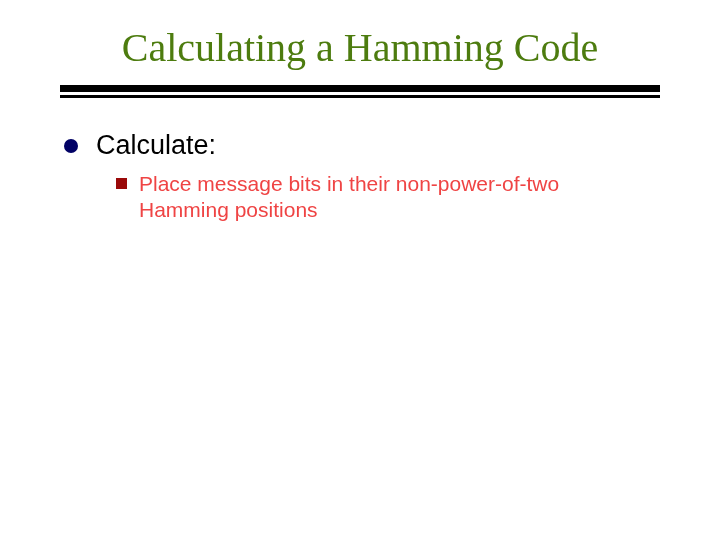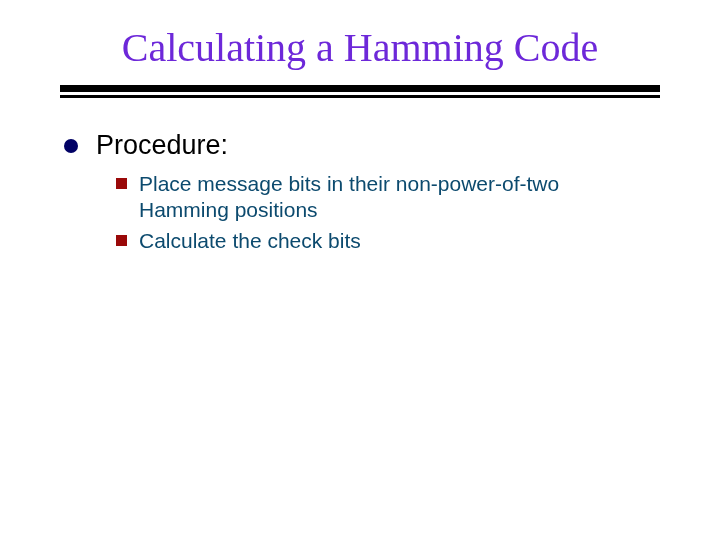--- a/index.html
+++ b/index.html
@@ -1,50 +1,46 @@
 <!DOCTYPE html>
 <html><head>
 <meta charset="utf-8">
 <style>
   * { margin: 0; padding: 0; box-sizing: border-box; }
   html, body { width: 720px; height: 540px; background: #fff; font-family: Arial, Helvetica, sans-serif; }
   .slide { width: 720px; height: 540px; padding: 24px 60px 0 60px; position: relative; }
-  .title { font-family: "Times New Roman", Times, serif; font-size: 40px; font-weight: 400; color: #6d28d9; text-align: center; margin-bottom: 14px; }
+  .title { font-family: "Times New Roman", Times, serif; font-size: 40px; font-weight: 400; color: #4d7c0f; text-align: center; margin-bottom: 14px; }
   .rule { width: 100%; margin-bottom: 32px; }
   .rule .bar-top { height: 7px; background: #000; }
   .rule .bar-gap { height: 3px; background: #fff; }
   .rule .bar-bottom { height: 3px; background: #000; }
   .level1 { display: flex; align-items: flex-start; margin-left: 4px; margin-bottom: 10px; }
   .bullet-l1 { width: 14px; height: 14px; border-radius: 50%; background: #010165; flex: 0 0 auto; margin-top: 9px; margin-right: 18px; }
   .text-l1 { font-size: 27px; color: #000; }
   .sublist { margin-left: 56px; margin-top: 6px; }
   .level2 { display: flex; align-items: flex-start; margin-bottom: 4px; }
   .bullet-l2 { width: 11px; height: 11px; background: #9a0909; flex: 0 0 auto; margin-top: 7px; margin-right: 12px; }
-  .text-l2 { font-size: 21px; color: #0c4a6e; line-height: 1.25; max-width: 510px; }
+  .text-l2 { font-size: 21px; color: #ef4444; line-height: 1.25; max-width: 510px; }
 </style>
 </head>
 <body>
 
 <div class="slide">
   <h1 class="title">Calculating a Hamming Code</h1>
 
   <div class="rule">
     <div class="bar-top"></div>
     <div class="bar-gap"></div>
     <div class="bar-bottom"></div>
   </div>
 
   <div class="level1">
     <span class="bullet-l1"></span>
-    <span class="text-l1">Procedure:</span>
+    <span class="text-l1">Calculate:</span>
   </div>
 
   <div class="sublist">
     <div class="level2">
       <span class="bullet-l2"></span>
       <span class="text-l2">Place message bits in their non-power-of-two Hamming positions</span>
     </div>
-    <div class="level2">
-      <span class="bullet-l2"></span>
-      <span class="text-l2">Calculate the check bits</span>
-    </div>
   </div>
 </div>
 
 </body></html>

